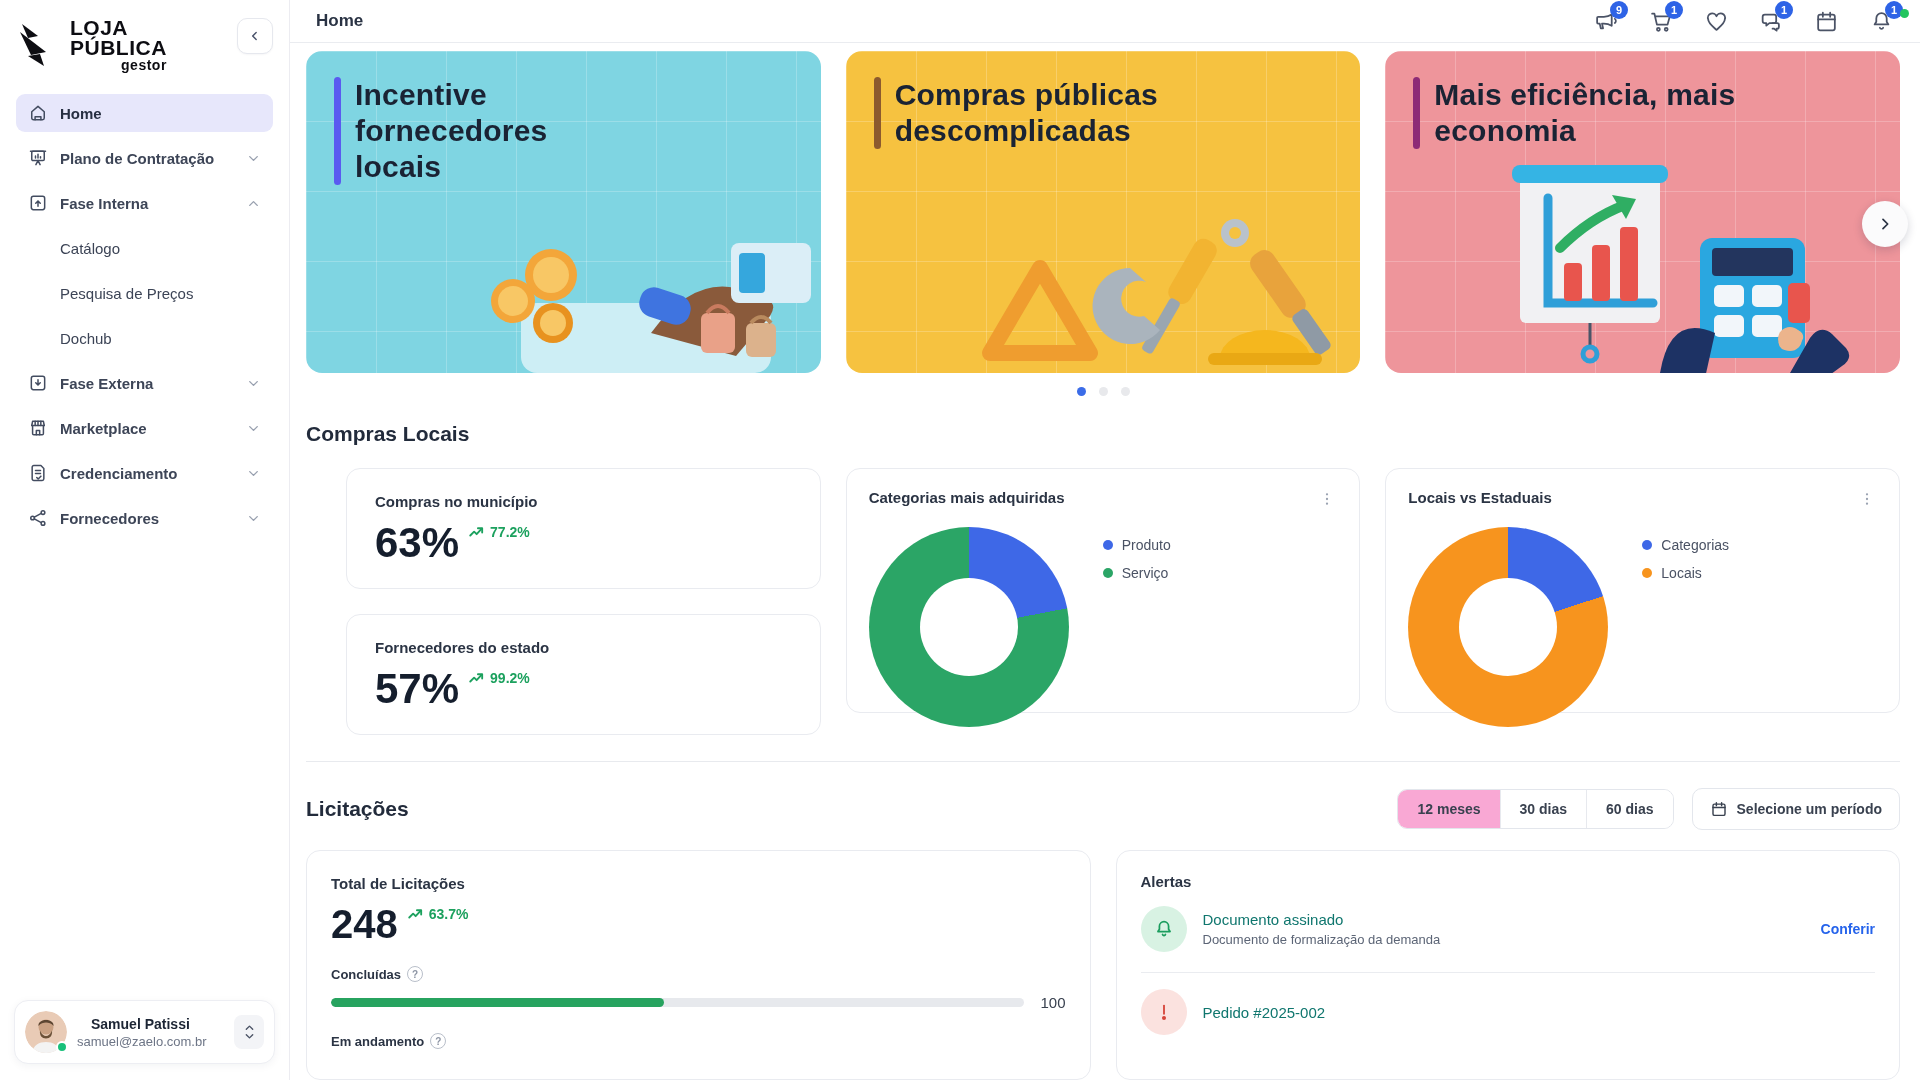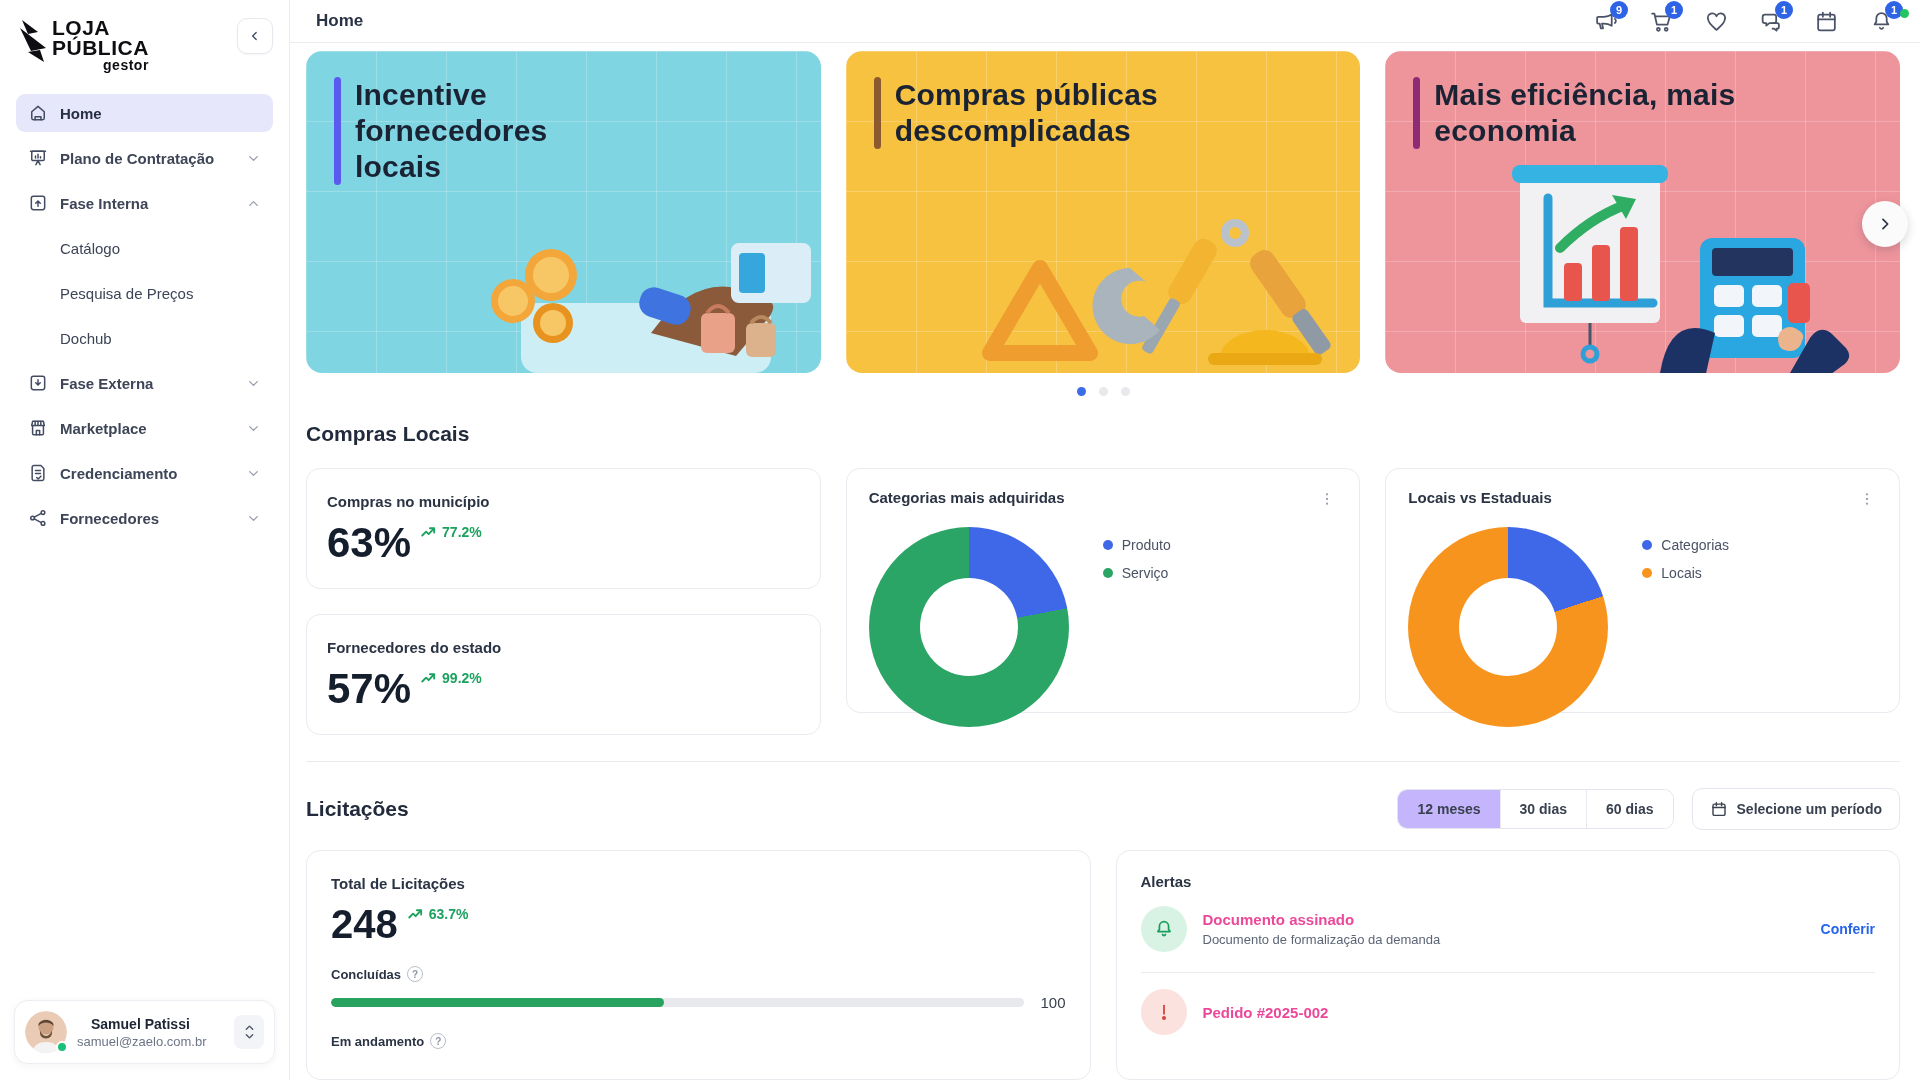--- a/index.html
+++ b/index.html
@@ -4,21 +4,21 @@
 <style>
   * { margin:0; padding:0; box-sizing:border-box; }
   html,body { width:1920px; height:1080px; overflow:hidden; background:#fff;
     font-family:"Liberation Sans", sans-serif; color:#1f2836; }
   .app { display:flex; width:100%; height:100%; position:relative; }
 
   
   .sidebar { width:290px; min-width:290px; height:100%; border-right:1px solid #ececf1;
     padding:18px 16px; position:relative; background:#fff; }
   .side-top { display:flex; align-items:flex-start; justify-content:space-between; }
-  .logo { display:flex; gap:0; align-items:flex-start; }
+  .logo { display:flex; gap:18px; align-items:center; }
   .logo-text { line-height:.95; color:#0d0d12; font-weight:bold; letter-spacing:.5px; }
   .logo-l1,.logo-l2 { font-size:21px; font-weight:800; }
   .logo-l3 { font-size:14px; font-weight:700; text-align:right; margin-top:1px; }
   .collapse-btn { width:36px; height:36px; border:1px solid #e6e8ee; background:#fff;
     border-radius:10px; display:flex; align-items:center; justify-content:center;
     cursor:pointer; color:#49526a; box-shadow:0 1px 2px rgba(20,30,60,.04); }
   .nav { margin-top:22px; }
   .nav-item { height:38px; display:flex; align-items:center; gap:12px; padding:0 12px;
     border-radius:9px; margin-bottom:7px; font-size:15px; font-weight:700; color:#3d4557;
     cursor:pointer; }
@@ -74,21 +74,21 @@
   .dots { display:flex; gap:13px; justify-content:center; margin-top:14px; }
   .dot { width:9px; height:9px; border-radius:50%; background:#e8e9ec; cursor:pointer; }
   .dot.active { background:#3b6ce8; }
 
   .section-heading { font-size:21px; font-weight:800; color:#222b3b; margin-top:26px; }
 
   
   .cl-grid { display:grid; grid-template-columns:1fr 1fr 1fr; gap:25px; margin-top:22px; }
   .stat-col { display:flex; flex-direction:column; gap:25px; }
   .card { background:#fff; border:1px solid #e9ebf0; border-radius:14px; }
-  .stat-card { flex:1; padding:24px 20px; }
+  .stat-card { flex:1; padding:24px 28px;margin-left:40px; }
   .stat-title { font-size:15px; font-weight:800; color:#2b3444; }
   .stat-value-row { display:flex; align-items:flex-start; gap:10px; margin-top:12px; }
   .stat-value { font-size:42px; font-weight:800; color:#151e2d; line-height:1; }
   .trend { display:flex; align-items:center; gap:4px; color:#1ca15e; font-size:14px;
     font-weight:800; margin-top:2px; }
   .chart-card { padding:20px 22px; position:relative; height:245px; }
   .chart-head { display:flex; justify-content:space-between; align-items:flex-start; }
   .chart-title { font-size:15px; font-weight:800; color:#2b3444; }
   .kebab { border:none; background:none; color:#9aa2b1; cursor:pointer; display:flex; padding:2px; }
   .chart-body { display:flex; gap:34px; margin-top:18px; align-items:flex-start; }
@@ -103,21 +103,21 @@
 
   
   .lic-head { display:flex; align-items:center; margin-top:26px; }
   .lic-filters { margin-left:auto; display:flex; gap:18px; align-items:center; }
   .seg-group { display:flex; border:1px solid #e3e6ec; border-radius:10px; overflow:hidden;
     background:#fff; }
   .seg-btn { padding:11px 19px; font-size:14px; font-weight:700; color:#39414f; background:#fff;
     border:none; border-right:1px solid #e7e9ee; cursor:pointer;
     font-family:"Liberation Sans",sans-serif; }
   .seg-btn:last-child { border-right:none; }
-  .seg-btn.active { background:#c4b5fd; }
+  .seg-btn.active { background:#f9a8d4; }
   .period-btn { display:flex; align-items:center; gap:9px; padding:11px 17px; font-size:14px;
     font-weight:700; color:#39414f; border:1px solid #e3e6ec; border-radius:10px; background:#fff;
     cursor:pointer; font-family:"Liberation Sans",sans-serif; }
   .lic-grid { display:grid; grid-template-columns:1fr 1fr; gap:25px; margin-top:20px; }
   .total-card { padding:24px 24px; height:230px; }
   .big-value-row { display:flex; align-items:flex-start; gap:10px; margin-top:12px; }
   .big-value { font-size:40px; font-weight:800; color:#151e2d; line-height:1; }
   .pb-label { display:flex; align-items:center; gap:6px; font-size:13px; font-weight:800;
     color:#2b3444; margin-top:22px; }
   .qmark { width:16px; height:16px; border-radius:50%; border:1px solid #b9bfca; color:#8d95a4;
@@ -127,21 +127,21 @@
   .pb-track { flex:1; height:9px; border-radius:6px; background:#e7e9ed; overflow:hidden; }
   .pb-fill { height:100%; border-radius:6px; background:#27a35f; }
   .pb-max { font-size:15px; color:#39414f; }
   .alerts-card { padding:22px 24px; height:230px; overflow:hidden; }
   .alert-row { display:flex; align-items:center; gap:16px; margin-top:16px; }
   .alert-ic { width:46px; height:46px; border-radius:50%; display:flex; align-items:center;
     justify-content:center; flex:0 0 46px; }
   .alert-ic.green { background:#d8f2e3; color:#1b9d5e; }
   .alert-ic.red { background:#fbe2df; color:#d6453a; }
   .alert-texts { flex:1; min-width:0; }
-  .alert-title { font-size:15px; font-weight:700; color:#ec4899; }
+  .alert-title { font-size:15px; font-weight:400; color:#0f766e; }
   .alert-sub { font-size:13px; color:#5c6576; margin-top:4px; }
   .alert-link { font-size:14px; font-weight:800; color:#2563eb; text-decoration:none; }
   .alert-div { border:none; border-top:1px solid #eaecf0; margin:20px 0 4px 0; }
 </style>
 </head>
 <body>
 
 <div class="app">
 
   <aside class="sidebar">

